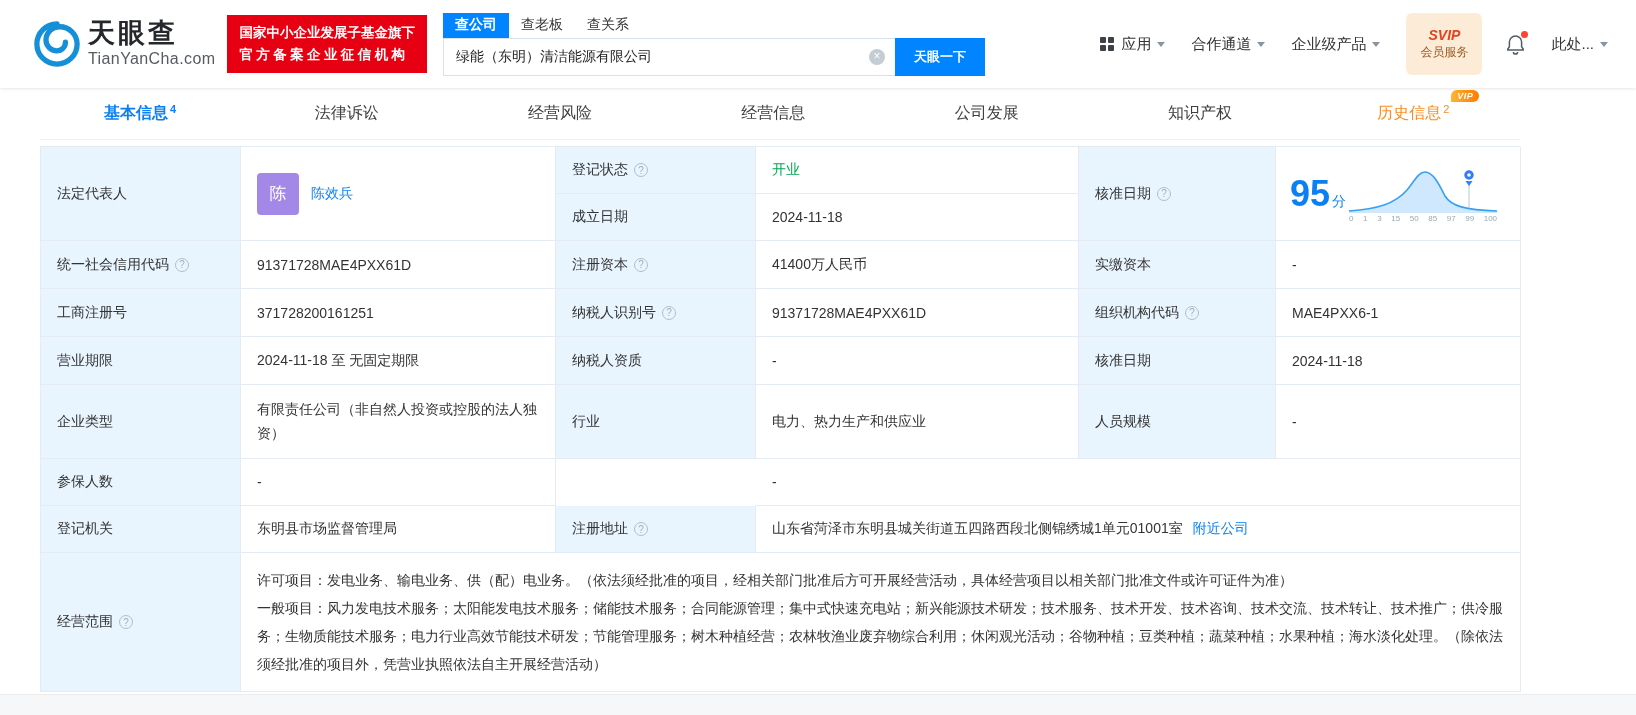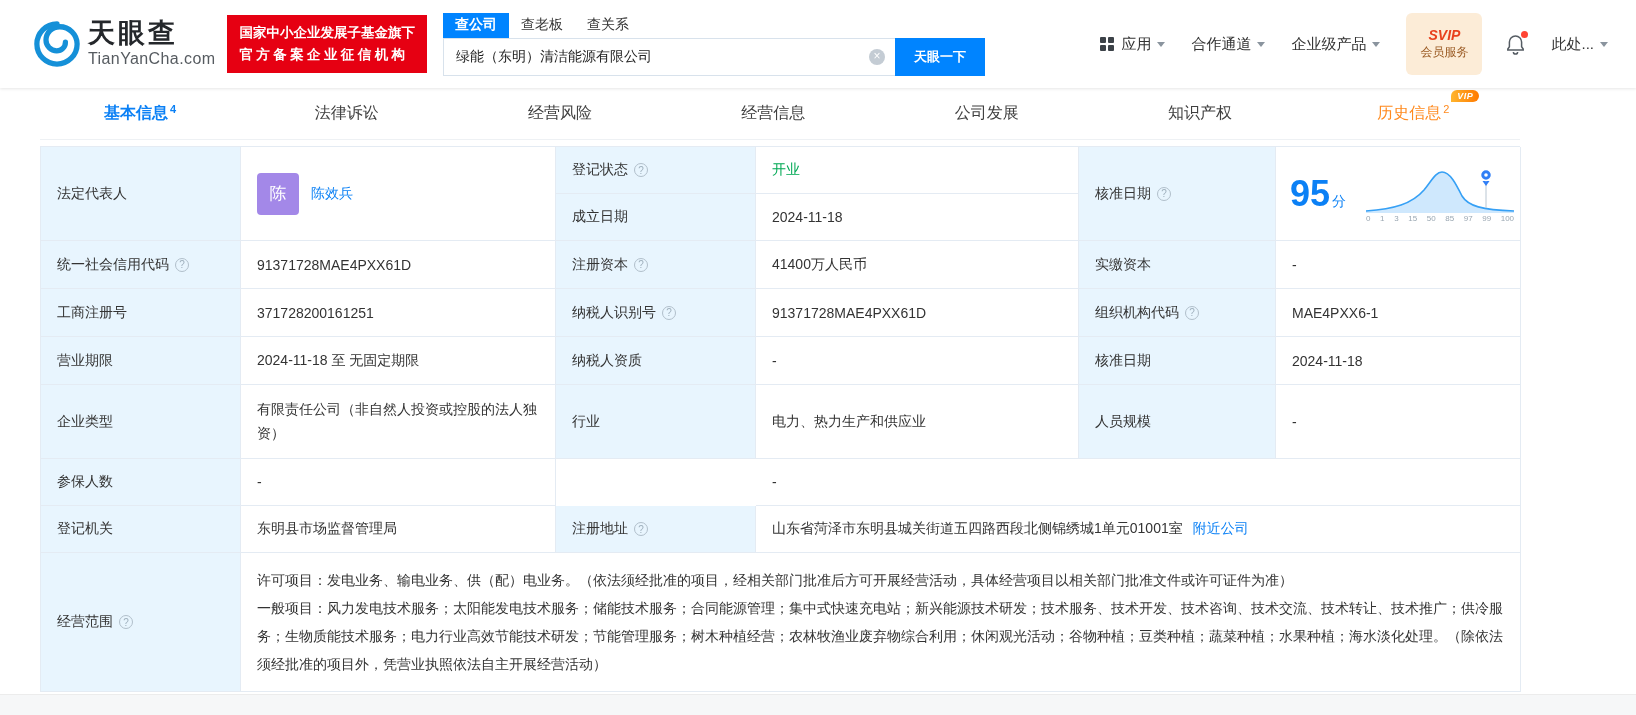--- a/index.html
+++ b/index.html
@@ -70,21 +70,21 @@
           font-size:10px; display:inline-flex; align-items:center; justify-content:center;
           margin-left:6px; flex:none; cursor:pointer; }
   .link { color:#0b80f5; cursor:pointer; text-decoration:none; }
   .avatar { width:42px; height:42px; border-radius:4px; background:#a388e8; color:#fff; font-size:17px;
             display:flex; align-items:center; justify-content:center; margin-right:12px; flex:none; cursor:pointer; }
   .green { color:#00a854; }
   .type-cell { line-height:1.65; }
   .scope-cell { display:block; padding:13px 16px; line-height:2.0; }
   .addr-cell .link { margin-left:10px; white-space:nowrap; }
   .score-cell { padding:0 8px 0 14px; }
-  .score-num { display:flex; align-items:baseline; color:#0b80f5; margin-right:18px; flex:none; }
+  .score-num { display:flex; align-items:baseline; color:#0b80f5; margin-right:1px; flex:none; }
   .score-big { font-size:36px; font-weight:bold; }
   .score-unit { font-size:14px; margin-left:2px; }
   .score-chart { width:152px; cursor:pointer; }
   .ticks { display:flex; justify-content:space-between; font-size:8px; color:#9aa7b2;
            padding:0 2px; margin-top:-3px; }
   .bottom-strip { height:30px; background:#f6f7f8; margin-top:2px; border-top:1px solid #ececec; }
 </style>
 </head>
 <body>
 

